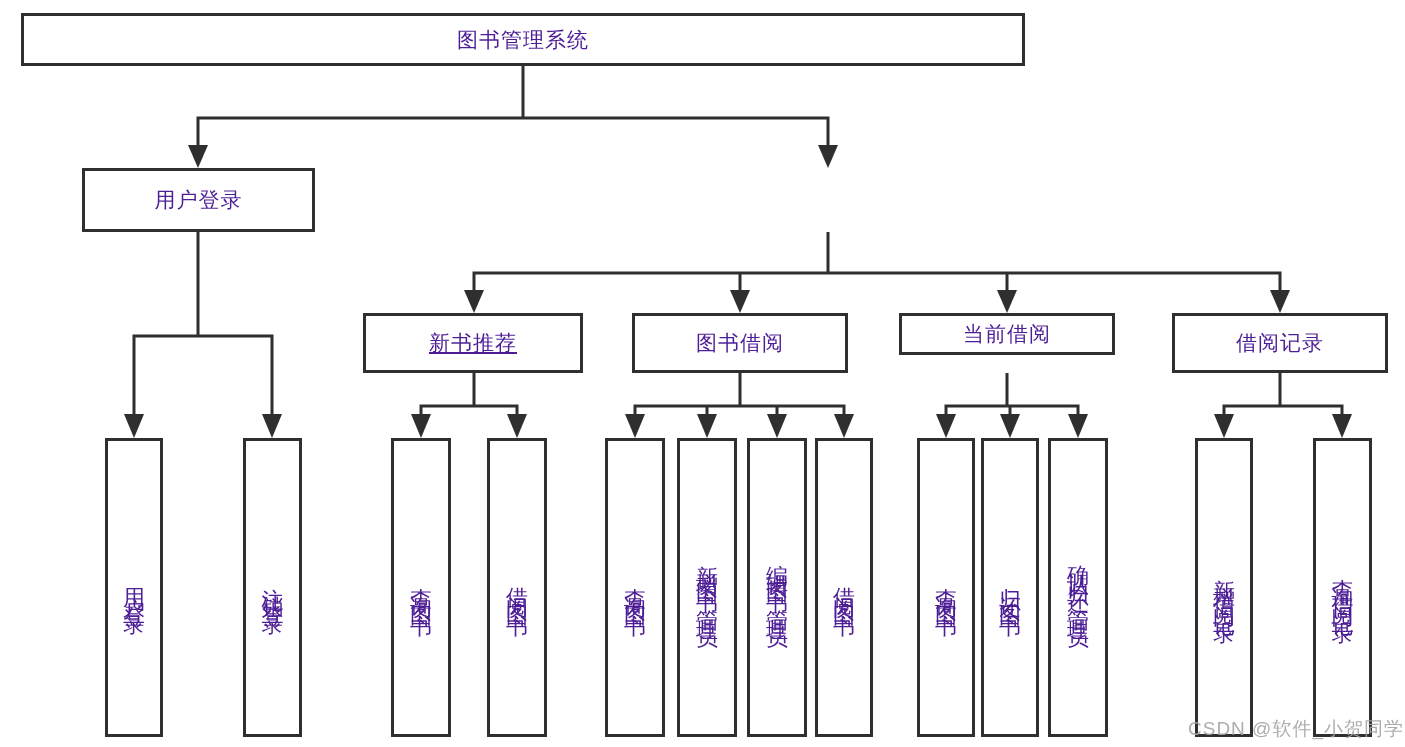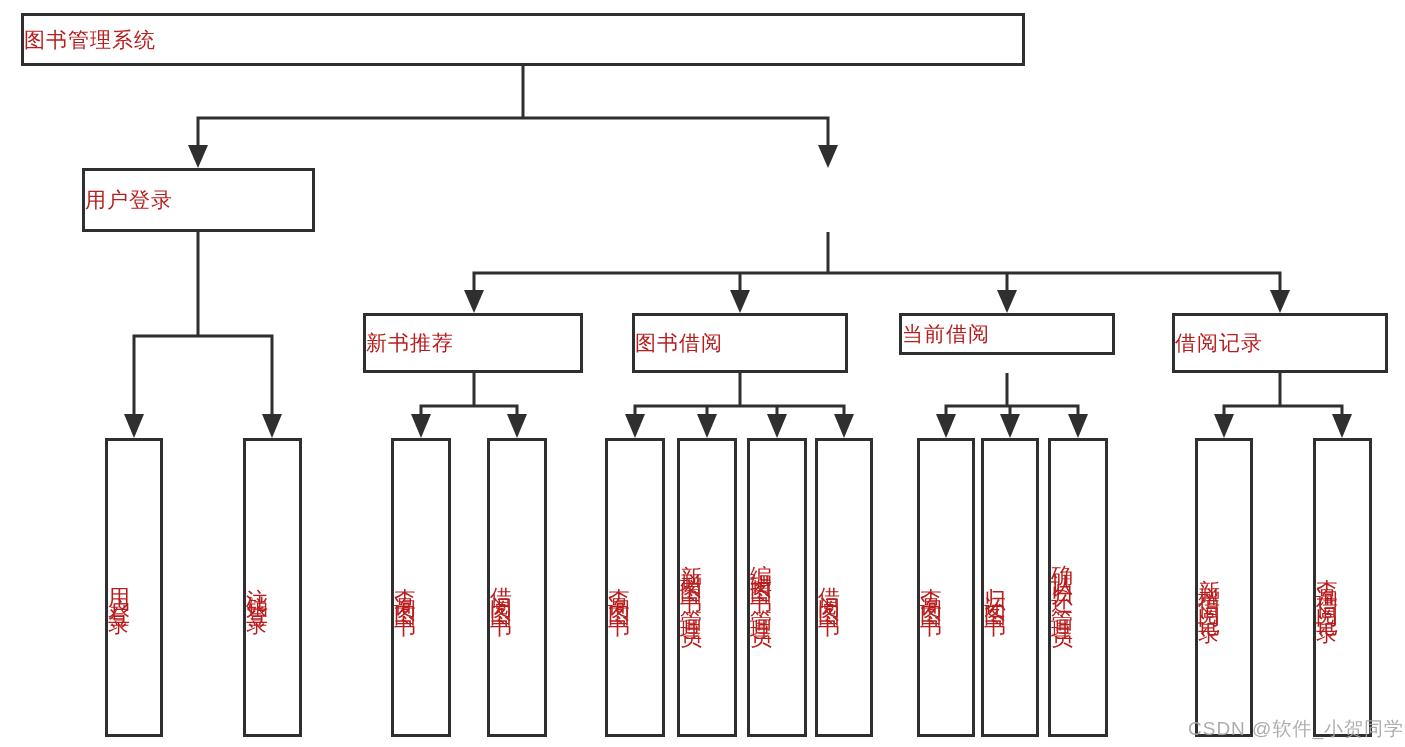--- a/index.html
+++ b/index.html
@@ -23,22 +23,22 @@
     height: 747px;
     z-index: 1;
   }
   .node {
     position: absolute;
     box-sizing: border-box;
     background: #ffffff;
     border: 3px solid #2f2f2f;
     display: flex;
     align-items: center;
-    justify-content: flex-start;
-    color: #b91c1c;
+    justify-content: center;
+    color: #4c1d95;
     z-index: 2;
   }
   .hnode span {
     font-size: 21px;
     letter-spacing: 1px;
     white-space: nowrap;
   }
   .vnode span {
     writing-mode: vertical-rl;
     font-size: 22px;
@@ -107,21 +107,21 @@
   </svg>
 
   <div class="node hnode" style="left:21px; top:13px; width:1004px; height:53px;">
     <span>图书管理系统</span>
   </div>
 
   <div class="node hnode" style="left:82px; top:168px; width:233px; height:64px;">
     <span>用户登录</span>
   </div>
 
-  <div class="node hnode" style="left:363px; top:313px; width:220px; height:60px;">
+  <div class="node hnode" style="left:363px; top:313px; width:220px; height:60px;text-decoration:underline;">
     <span>新书推荐</span>
   </div>
   <div class="node hnode" style="left:632px; top:313px; width:216px; height:60px;">
     <span>图书借阅</span>
   </div>
   <div class="node hnode" style="left:899px; top:313px; width:216px; height:42px;">
     <span>当前借阅</span>
   </div>
   <div class="node hnode" style="left:1172px; top:313px; width:216px; height:60px;">
     <span>借阅记录</span>

